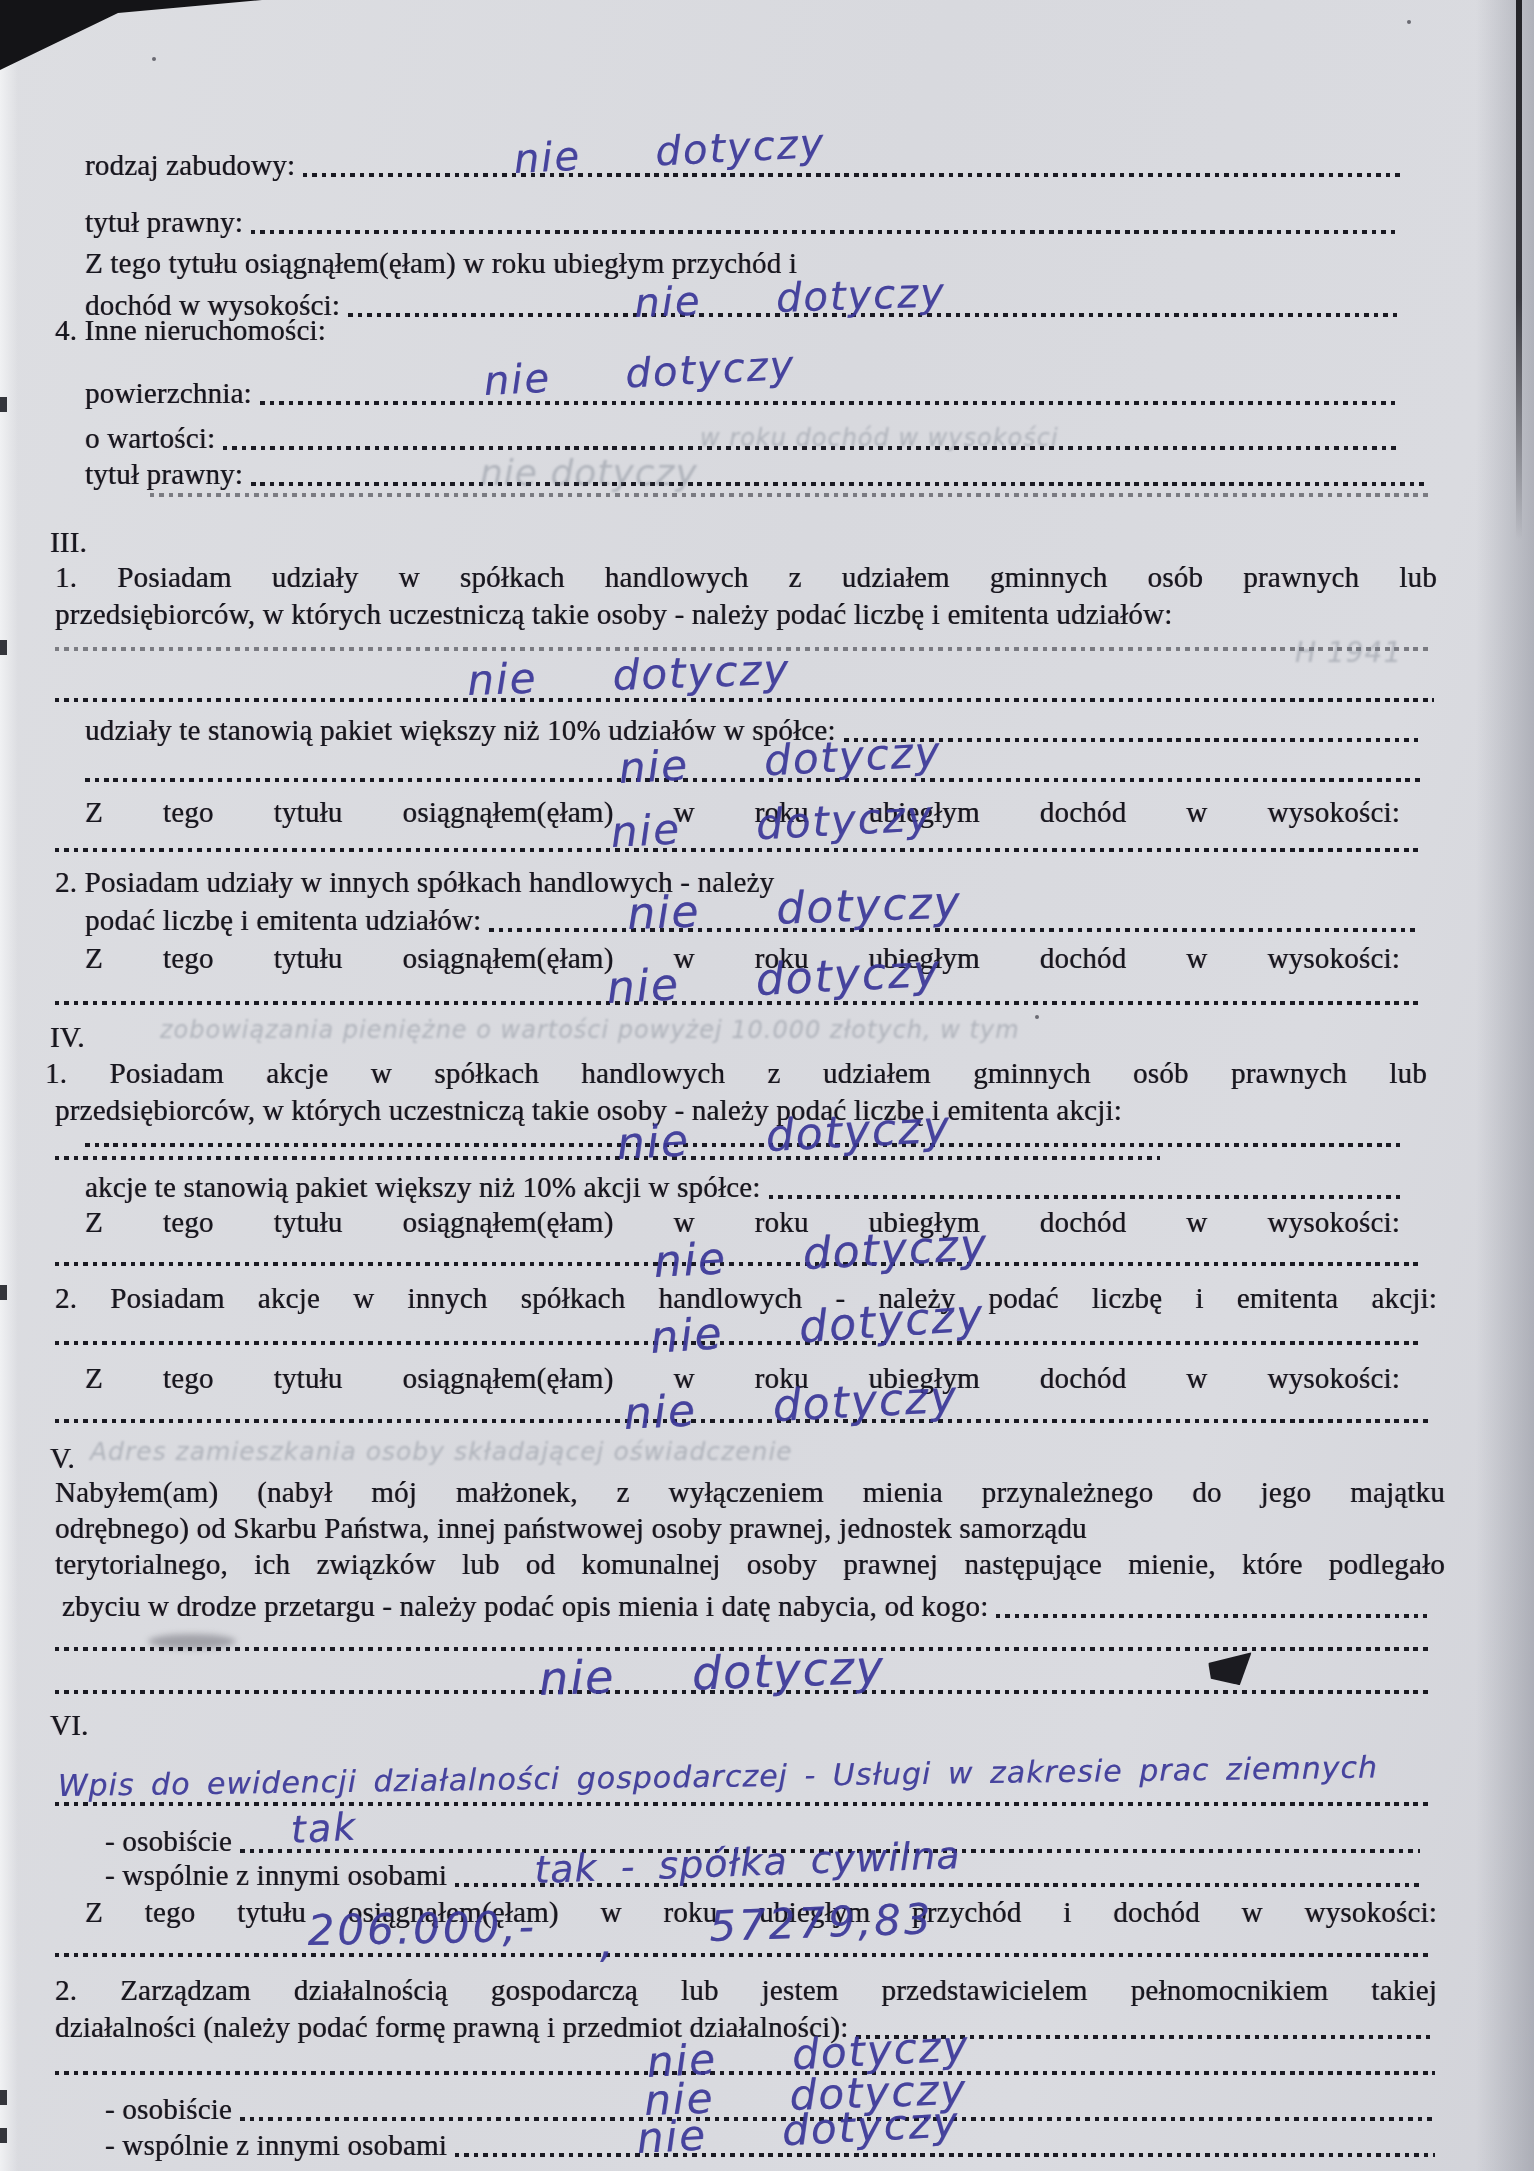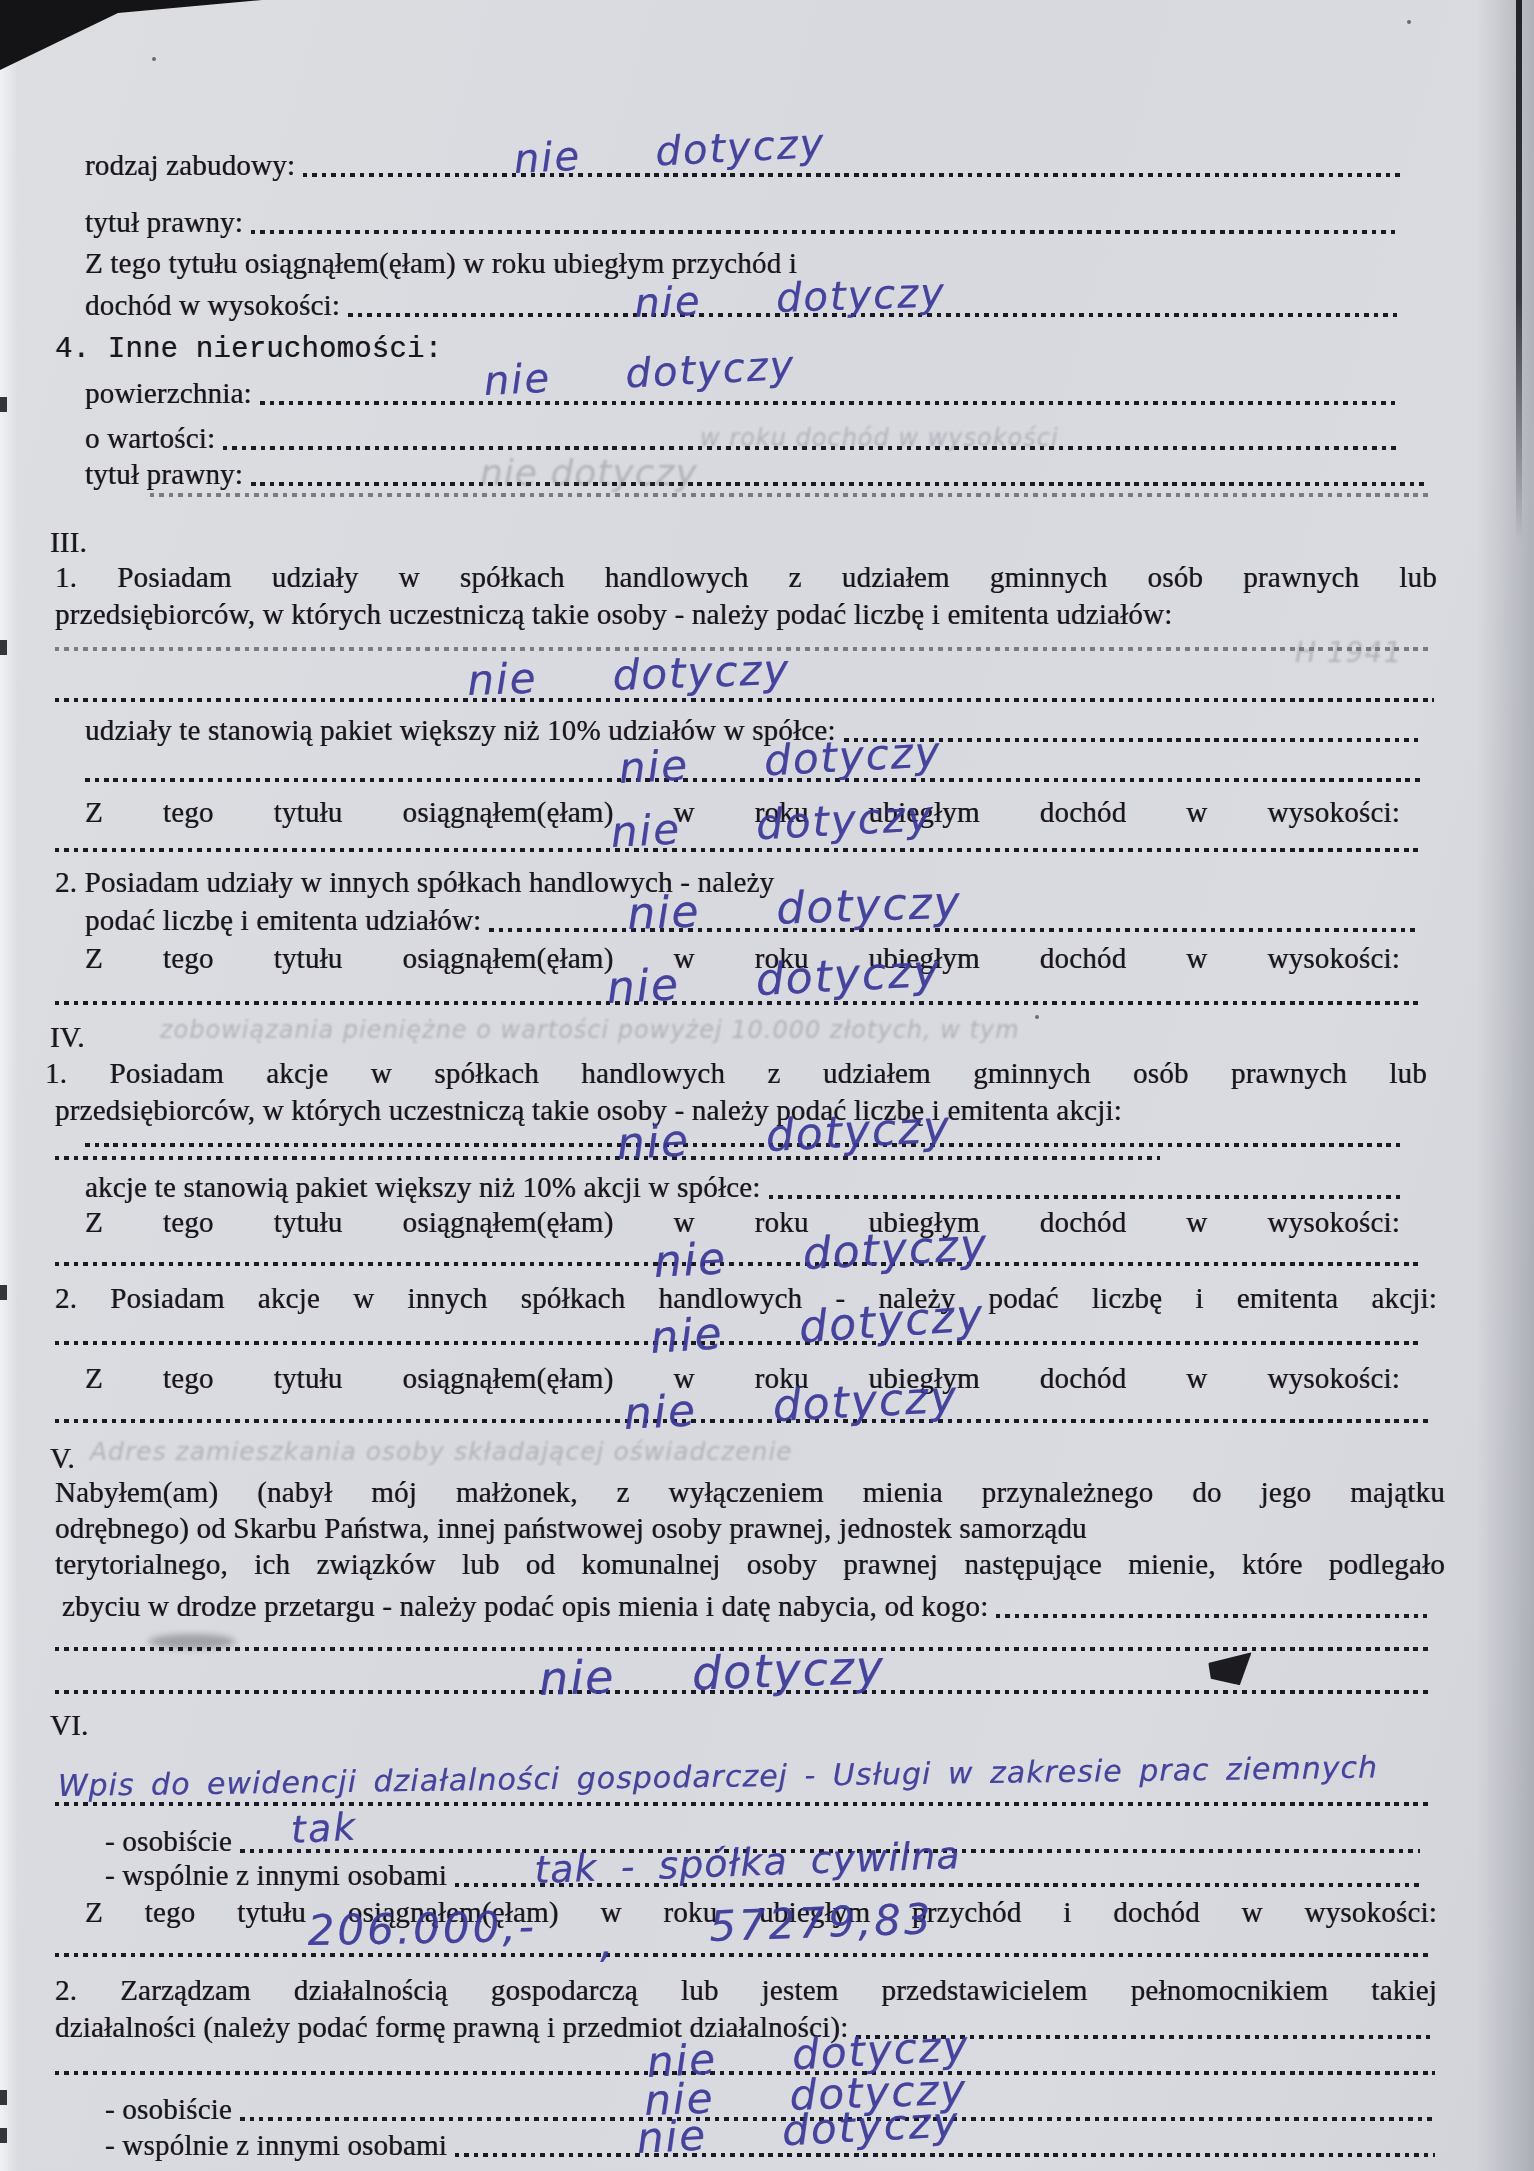--- a/index.html
+++ b/index.html
@@ -82,21 +82,21 @@
     </div>
     <div class="pline fieldline" style="left: 85px; top: 205px; width: 1315px;">
       <span class="label">tytuł prawny:</span>
       <span class="leader"></span>
     </div>
     <div class="pline" style="left: 85px; top: 246px;">Z tego tytułu osiągnąłem(ęłam) w roku ubiegłym przychód i</div>
     <div class="pline fieldline" style="left: 85px; top: 288px; width: 1315px;">
       <span class="label">dochód w wysokości:</span>
       <span class="leader"></span>
     </div>
-    <div class="pline" style="left: 55px; top: 333px; font-family: Liberation Mono, monospace;">4. Inne nieruchomości:</div>
+    <div class="pline" style="left: 55px; top: 313px;">4. Inne nieruchomości:</div>
     <div class="pline fieldline" style="left: 85px; top: 376px; width: 1315px;">
       <span class="label">powierzchnia:</span>
       <span class="leader"></span>
     </div>
     <div class="pline fieldline" style="left: 85px; top: 421px; width: 1315px;">
       <span class="label">o wartości:</span>
       <span class="leader"></span>
     </div>
     <div class="pline fieldline" style="left: 85px; top: 457px; width: 1343px;">
       <span class="label">tytuł prawny:</span>

